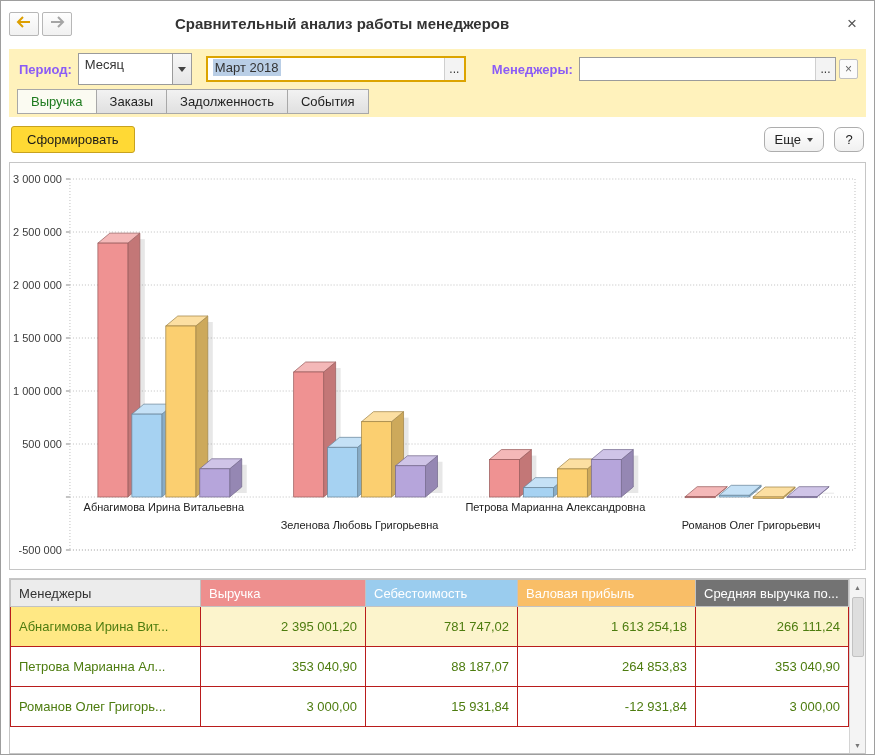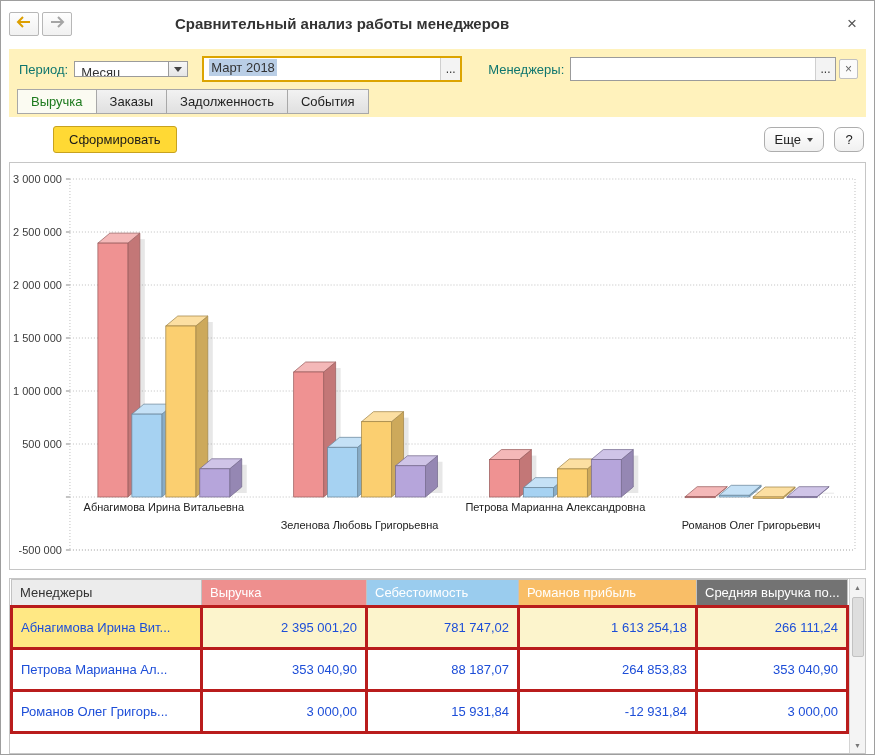--- a/index.html
+++ b/index.html
@@ -35,23 +35,23 @@
     width: 20px; text-align: center; cursor: pointer; border: none; background: transparent;
   }
 
   
   .filter-panel {
     margin: 3px 8px 0 8px; flex: 0 0 68px; height: 68px;
     background: #fff2bc;
     padding: 6px 8px 0 8px;
   }
   .filter-row { display: flex; align-items: center; height: 28px; }
-  .lbl { margin: 0 6px 0 2px; color: #0f766e; }
+  .lbl { margin: 0 6px 0 2px; color: #8b5cf6; font-weight: bold; }
   .combo {
-    display: flex; width: 114px; height: 16px;
+    display: flex; width: 114px; height: 32px;
     border: 1px solid #9b9b9b; background: #fff;
   }
   .combo-text { flex: 1; padding: 3px 6px; overflow: hidden; white-space: nowrap; }
   .combo-btn {
     width: 19px; border-left: 1px solid #9b9b9b;
     background: linear-gradient(#f7f7f7,#e6e6e6);
     display: flex; align-items: center; justify-content: center; cursor: pointer;
   }
   .caret { width: 0; height: 0; border-left: 4px solid transparent; border-right: 4px solid transparent; border-top: 5px solid #444; }
   .date-field {
@@ -81,21 +81,21 @@
   .tab {
     height: 25px; padding: 0 13px; font: inherit; font-size: 13px;
     background: linear-gradient(#f2f2f2,#e0e0e0);
     border: 1px solid #a8a8a8; margin-left: -1px;
     color: #222; cursor: pointer;
   }
   .tab:first-child { margin-left: 0; }
   .tab.active { background: #fbfbf2; color: #1d7a1d; }
 
   
-  .toolbar { flex: 0 0 45px; display: flex; align-items: center; padding: 0 10px; margin-left: 42px; }
+  .toolbar { flex: 0 0 45px; display: flex; align-items: center; padding: 0 10px; }
   .btn-generate {
     background: #ffd934; border: 1px solid #c7a21f; border-radius: 3px;
     padding: 5px 15px; font: inherit; font-size: 13px; color: #1a1a1a; cursor: pointer;
   }
   .right-btns { margin-left: auto; display: flex; gap: 10px; }
   .btn-light {
     background: linear-gradient(#fff,#f0f0f0); border: 1px solid #adadad; border-radius: 7px;
     padding: 4px 10px; font: inherit; font-size: 13px; color: #222; cursor: pointer;
     display: flex; align-items: center; gap: 6px;
   }
@@ -121,22 +121,22 @@
     height: 27px; font-weight: normal; text-align: left; padding: 0 8px;
     background: #ececec; border: 1px solid #c2c2c2; color: #333;
     overflow: hidden; white-space: nowrap;
   }
   .grid th.colored { color: #fff; }
   .grid th:nth-child(1){ width: 190px; }
   .grid th:nth-child(2){ width: 165px; }
   .grid th:nth-child(3){ width: 152px; }
   .grid th:nth-child(4){ width: 178px; }
   .grid td {
-    height: 29px; border: 3px solid #b91c1c; padding: 12px 8px;
-    overflow: hidden; white-space: nowrap; background: #fff; color: #1d4ed8;
+    height: 29px; border: 1px solid #b91c1c; padding: 12px 8px;
+    overflow: hidden; white-space: nowrap; background: #fff; color: #4d7c0f;
   }
   .grid td.num-cell { text-align: right; }
   .grid tr.sel td { background: #fcf4cc; }
   .grid tr.sel td.name-cell { background: #ffe884; }
 
   .vscroll {
     position: absolute; top: 0; right: 0; bottom: 0; width: 16px;
     background: #f4f4f4; border-left: 1px solid #d4d4d4;
     display: flex; flex-direction: column; align-items: center;
   }
@@ -306,21 +306,21 @@
     </svg>
 </div>
 
 <div class="table-box">
   <table class="grid">
     <thead>
         <tr>
           <th>Менеджеры</th>
           <th class="colored" style="background: rgb(238, 143, 142);">Выручка</th>
           <th class="colored" style="background: rgb(154, 204, 238);">Себестоимость</th>
-          <th class="colored" style="background: rgb(249, 190, 103);">Романов прибыль</th>
+          <th class="colored" style="background: rgb(249, 190, 103);">Валовая прибыль</th>
           <th class="colored" style="background: #737373;">Средняя выручка по...</th>
         </tr>
       </thead>
     <tbody>
         <tr class="sel">
           <td class="name-cell">Абнагимова Ирина Вит...</td>
           <td class="num-cell">2 395 001,20</td>
           <td class="num-cell">781 747,02</td>
           <td class="num-cell">1 613 254,18</td>
           <td class="num-cell">266 111,24</td>

